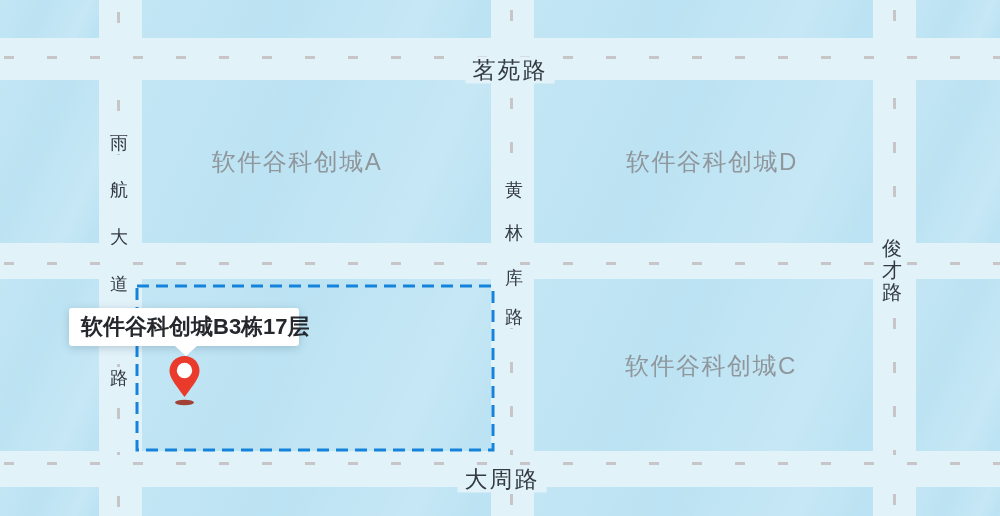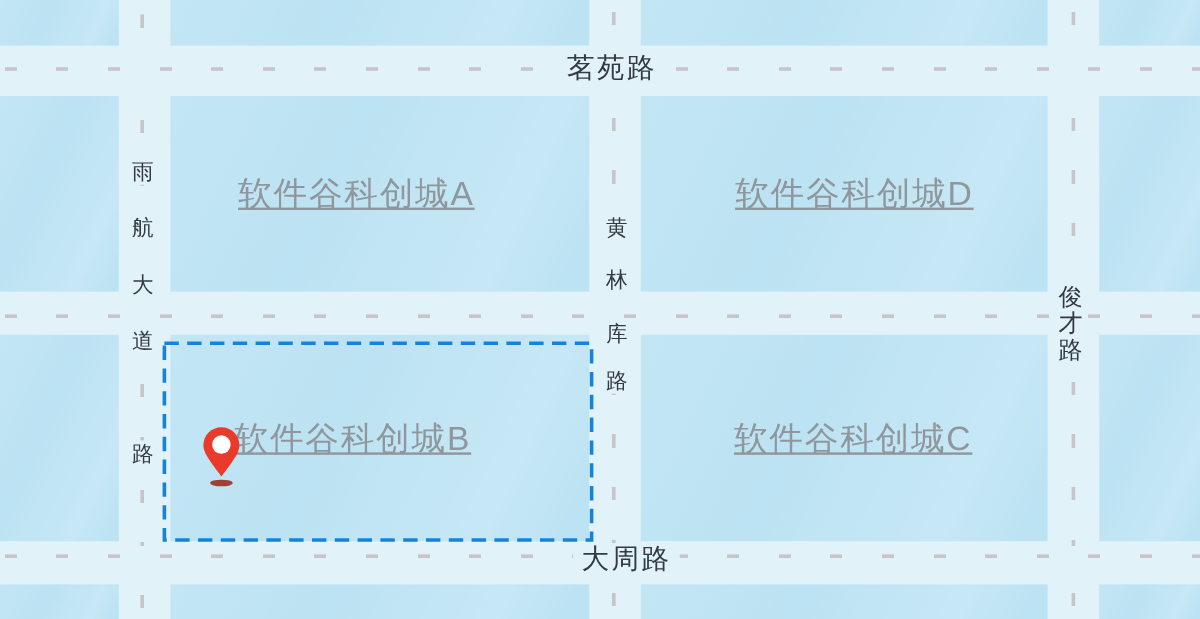--- a/index.html
+++ b/index.html
@@ -44,32 +44,32 @@
     position:absolute;left:4px;width:996px;height:3px;z-index:4;
     background-image:repeating-linear-gradient(90deg, var(--dash,#c8c5c9) 0 10px, transparent 10px 43px);
   }
   #hd1{top:56px;}
   #hd2{top:262px;}
   #hd3{top:462px;}
   
   .hroad-label{
     position:absolute;z-index:5;transform:translate(-50%,-50%);
     font-size:23px;letter-spacing:2px;color:var(--road-label,#333a41);
-    background:var(--road,#e2f2f9);padding:0 7px;white-space:nowrap;line-height:27px;
+    background:var(--road,#e2f2f9);padding:0 7px;white-space:nowrap;line-height:27px;margin-top:13px;
   }
   .vchar{
     position:absolute;z-index:5;width:22px;height:22px;line-height:22px;
     text-align:center;font-size:18px;color:var(--road-label,#333a41);
     background:var(--road,#e2f2f9);
   }
   .vchar.nobg{background:transparent;font-size:20px;}
   
   .block-label{
     position:absolute;z-index:5;transform:translate(-50%,-50%);
-    font-size:28px;letter-spacing:1.5px;color:var(--block-label,#8f969c);white-space:nowrap;text-decoration:underline;
+    font-size:24px;letter-spacing:1.5px;color:var(--block-label,#8f969c);white-space:nowrap;
   }
   
   .selection{position:absolute;left:133px;top:282px;z-index:6;}
   
   .pin{position:absolute;left:168px;top:355px;z-index:8;}
   
   .tooltip{
     position:absolute;left:69px;top:308px;width:230px;height:38px;z-index:9;
     background:var(--tooltip-bg,#fff);border-radius:3px;
     box-shadow:0 2px 8px rgba(50,85,110,.25);
@@ -115,21 +115,21 @@
 
   <div class="hstrip" id="hs1"></div>
   <div class="hstrip" id="hs2"></div>
   <div class="hstrip" id="hs3"></div>
 
   <div class="hdash" id="hd1"></div>
   <div class="hdash" id="hd2"></div>
   <div class="hdash" id="hd3"></div>
 
   <div class="hroad-label" style="left:510px;top:57px;">茗苑路</div>
-  <div class="hroad-label" style="left:522px;top:466px;">大周路</div>
+  <div class="hroad-label" style="left:502px;top:466px;">大周路</div>
 
   <span class="vchar" style="left:108px;top:132px;">雨</span>
   <span class="vchar" style="left:108px;top:179px;">航</span>
   <span class="vchar" style="left:108px;top:226px;">大</span>
   <span class="vchar" style="left:108px;top:273px;">道</span>
   <span class="vchar" style="left:108px;top:367px;">路</span>
 
   <span class="vchar" style="left:503px;top:179px;">黄</span>
   <span class="vchar" style="left:503px;top:222px;">林</span>
   <span class="vchar" style="left:503px;top:267px;">库</span>
@@ -138,23 +138,26 @@
   <span class="vchar nobg" style="left:881px;top:237px;">俊</span>
   <span class="vchar nobg" style="left:881px;top:259px;">才</span>
   <span class="vchar nobg" style="left:881px;top:281px;">路</span>
 
   <svg class="selection" width="364" height="172">
     <rect x="4" y="4" width="356" height="164" fill="none" stroke="#1583dc" stroke-width="3" stroke-dasharray="12 7"></rect>
   </svg>
 
   <div class="block-label" style="left:297px;top:162px;">软件谷科创城A</div>
   <div class="block-label" style="left:712px;top:162px;">软件谷科创城D</div>
-  <div class="block-label" style="left:294px;top:366px;">软件谷科创城B</div>
   <div class="block-label" style="left:711px;top:366px;">软件谷科创城C</div>
 
   <svg class="pin" width="33" height="52" viewBox="0 0 33 52">
     <ellipse cx="16.5" cy="47.5" rx="9.5" ry="2.8" fill="#9b2414" opacity="0.85"></ellipse>
     <path d="M16.5,1 C24.8,1 31.5,7.6 31.5,15.8 C31.5,22 27.4,27.5 16.5,42 C5.6,27.5 1.5,22 1.5,15.8 C1.5,7.6 8.2,1 16.5,1 Z" fill="#e93a2c"></path>
     <circle cx="16.5" cy="15.5" r="7.7" fill="#ffffff"></circle>
   </svg>
 
+  <div class="tooltip">
+    <div class="tooltip-text">软件谷科创城B3栋17层</div>
+    <div class="tooltip-arrow"></div>
+  </div>
 
 </div>
 
 </body></html>

